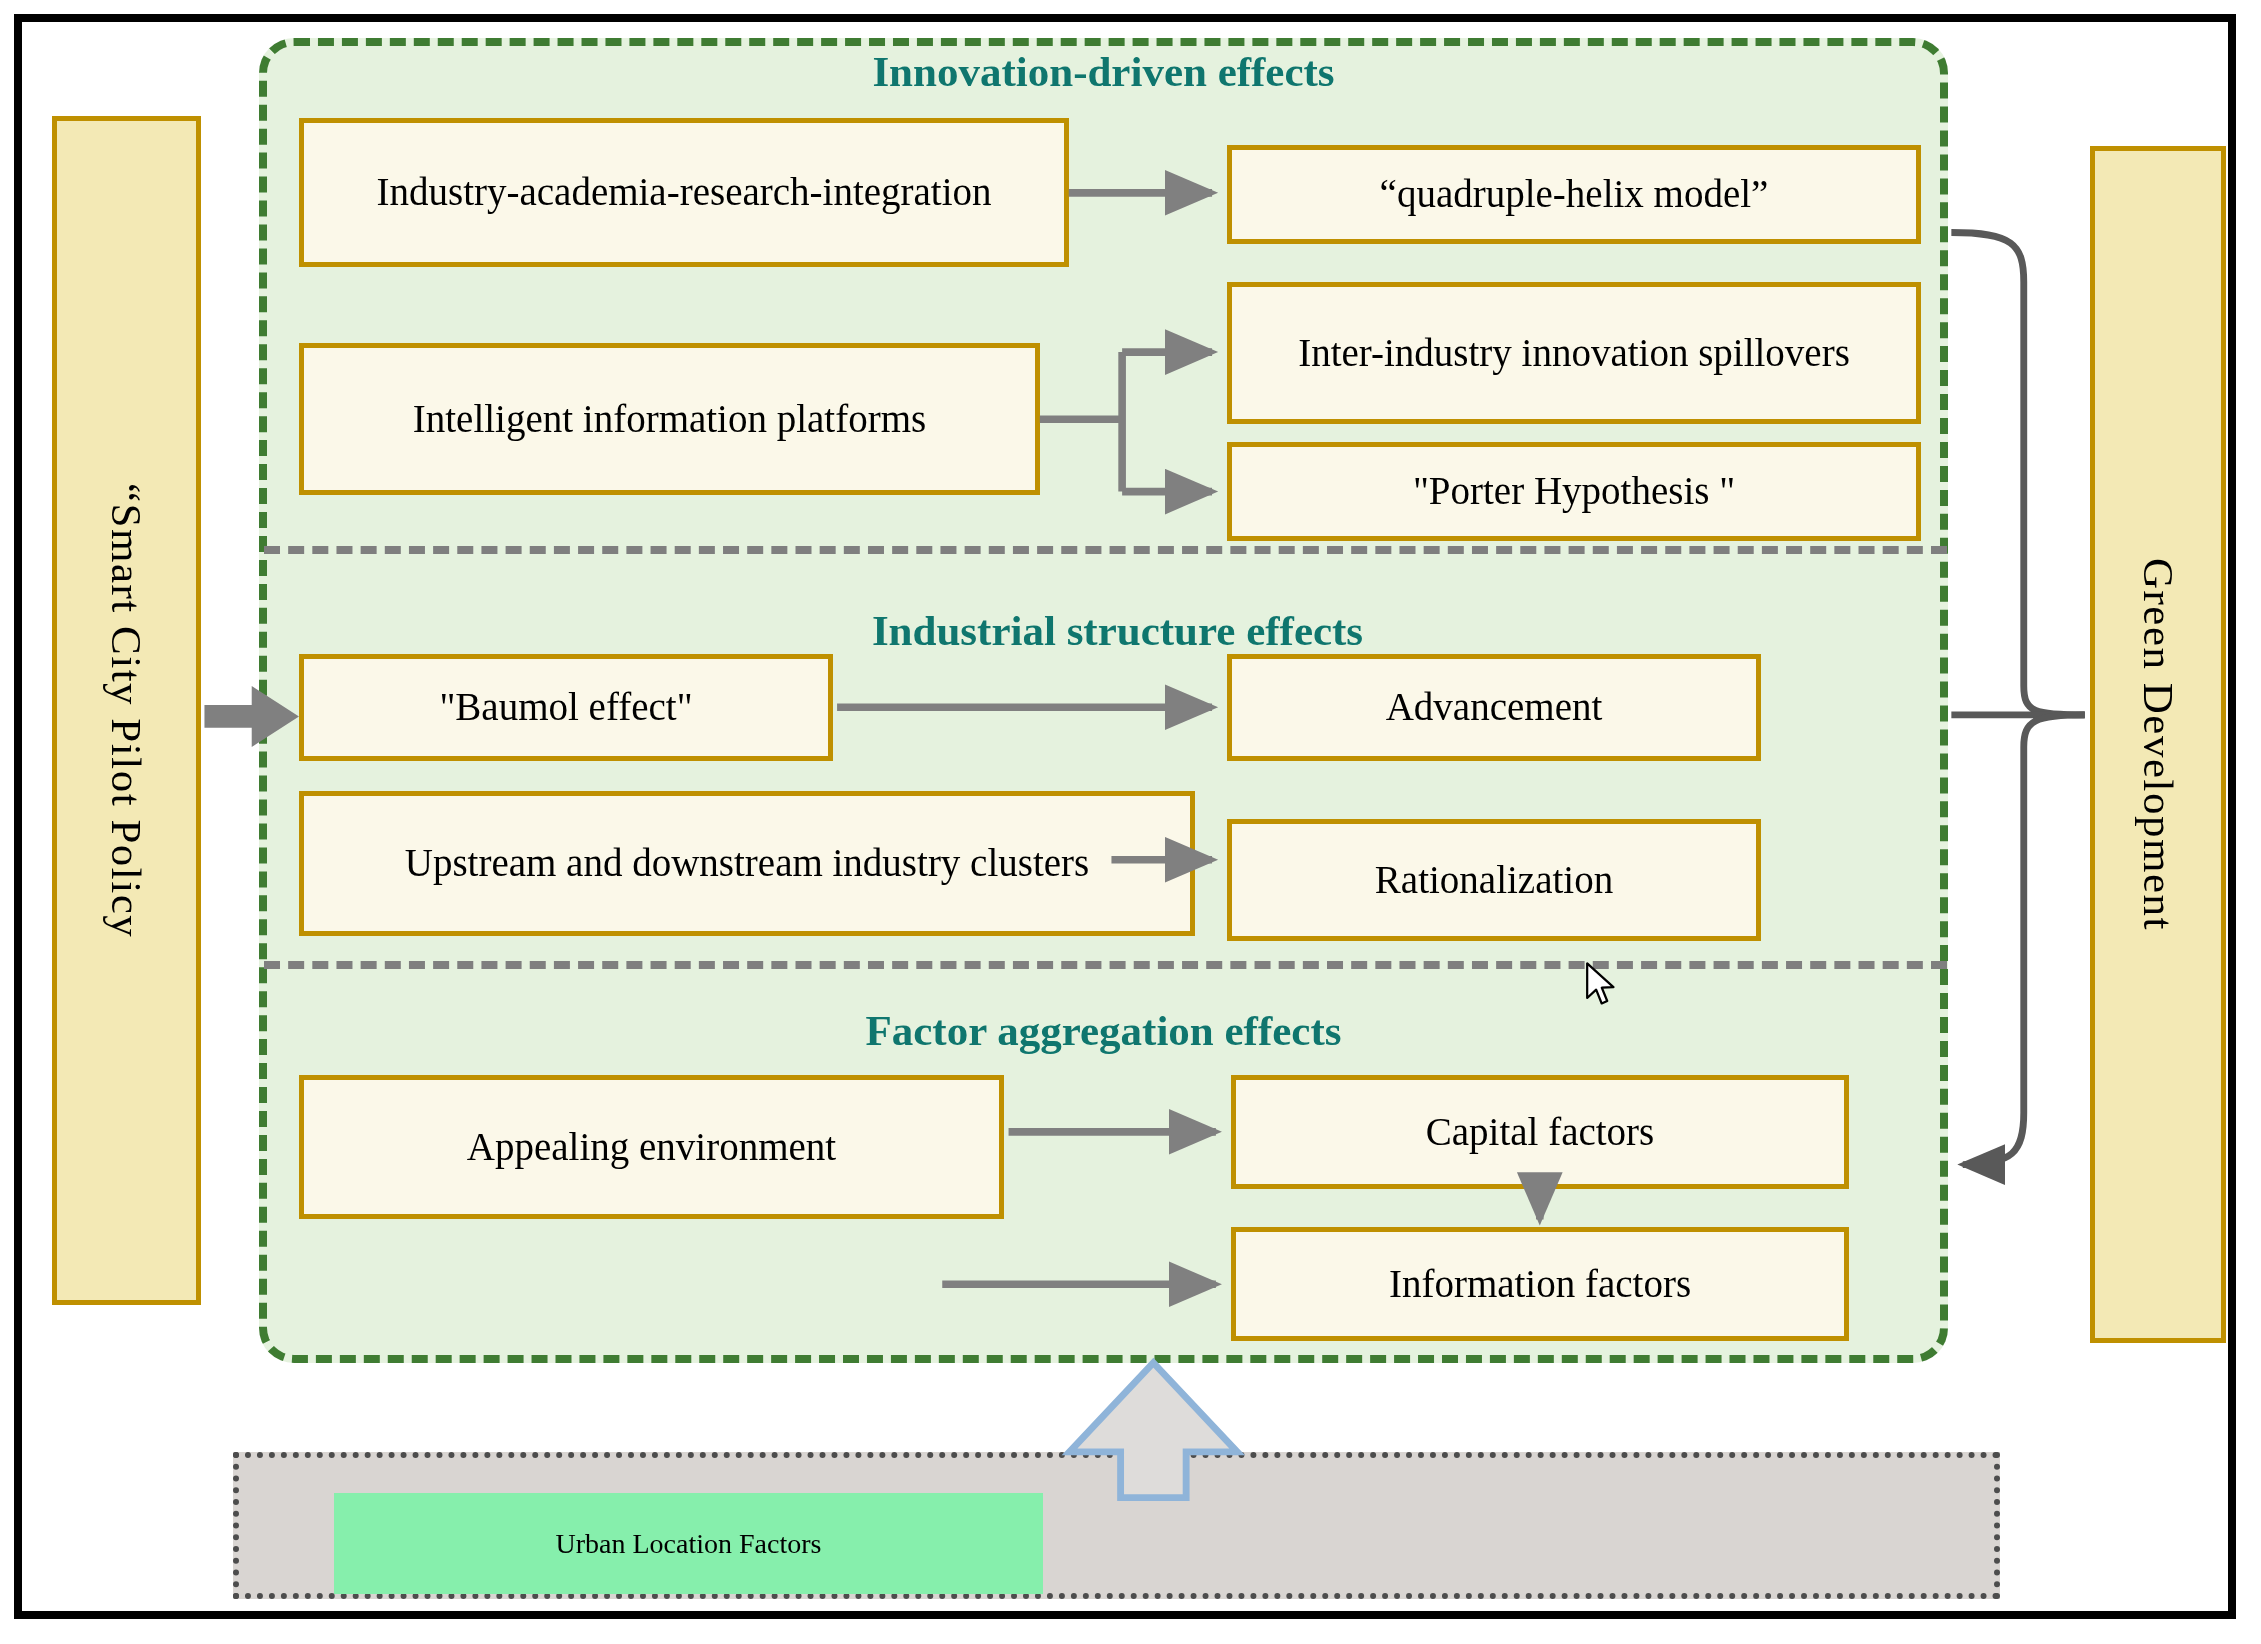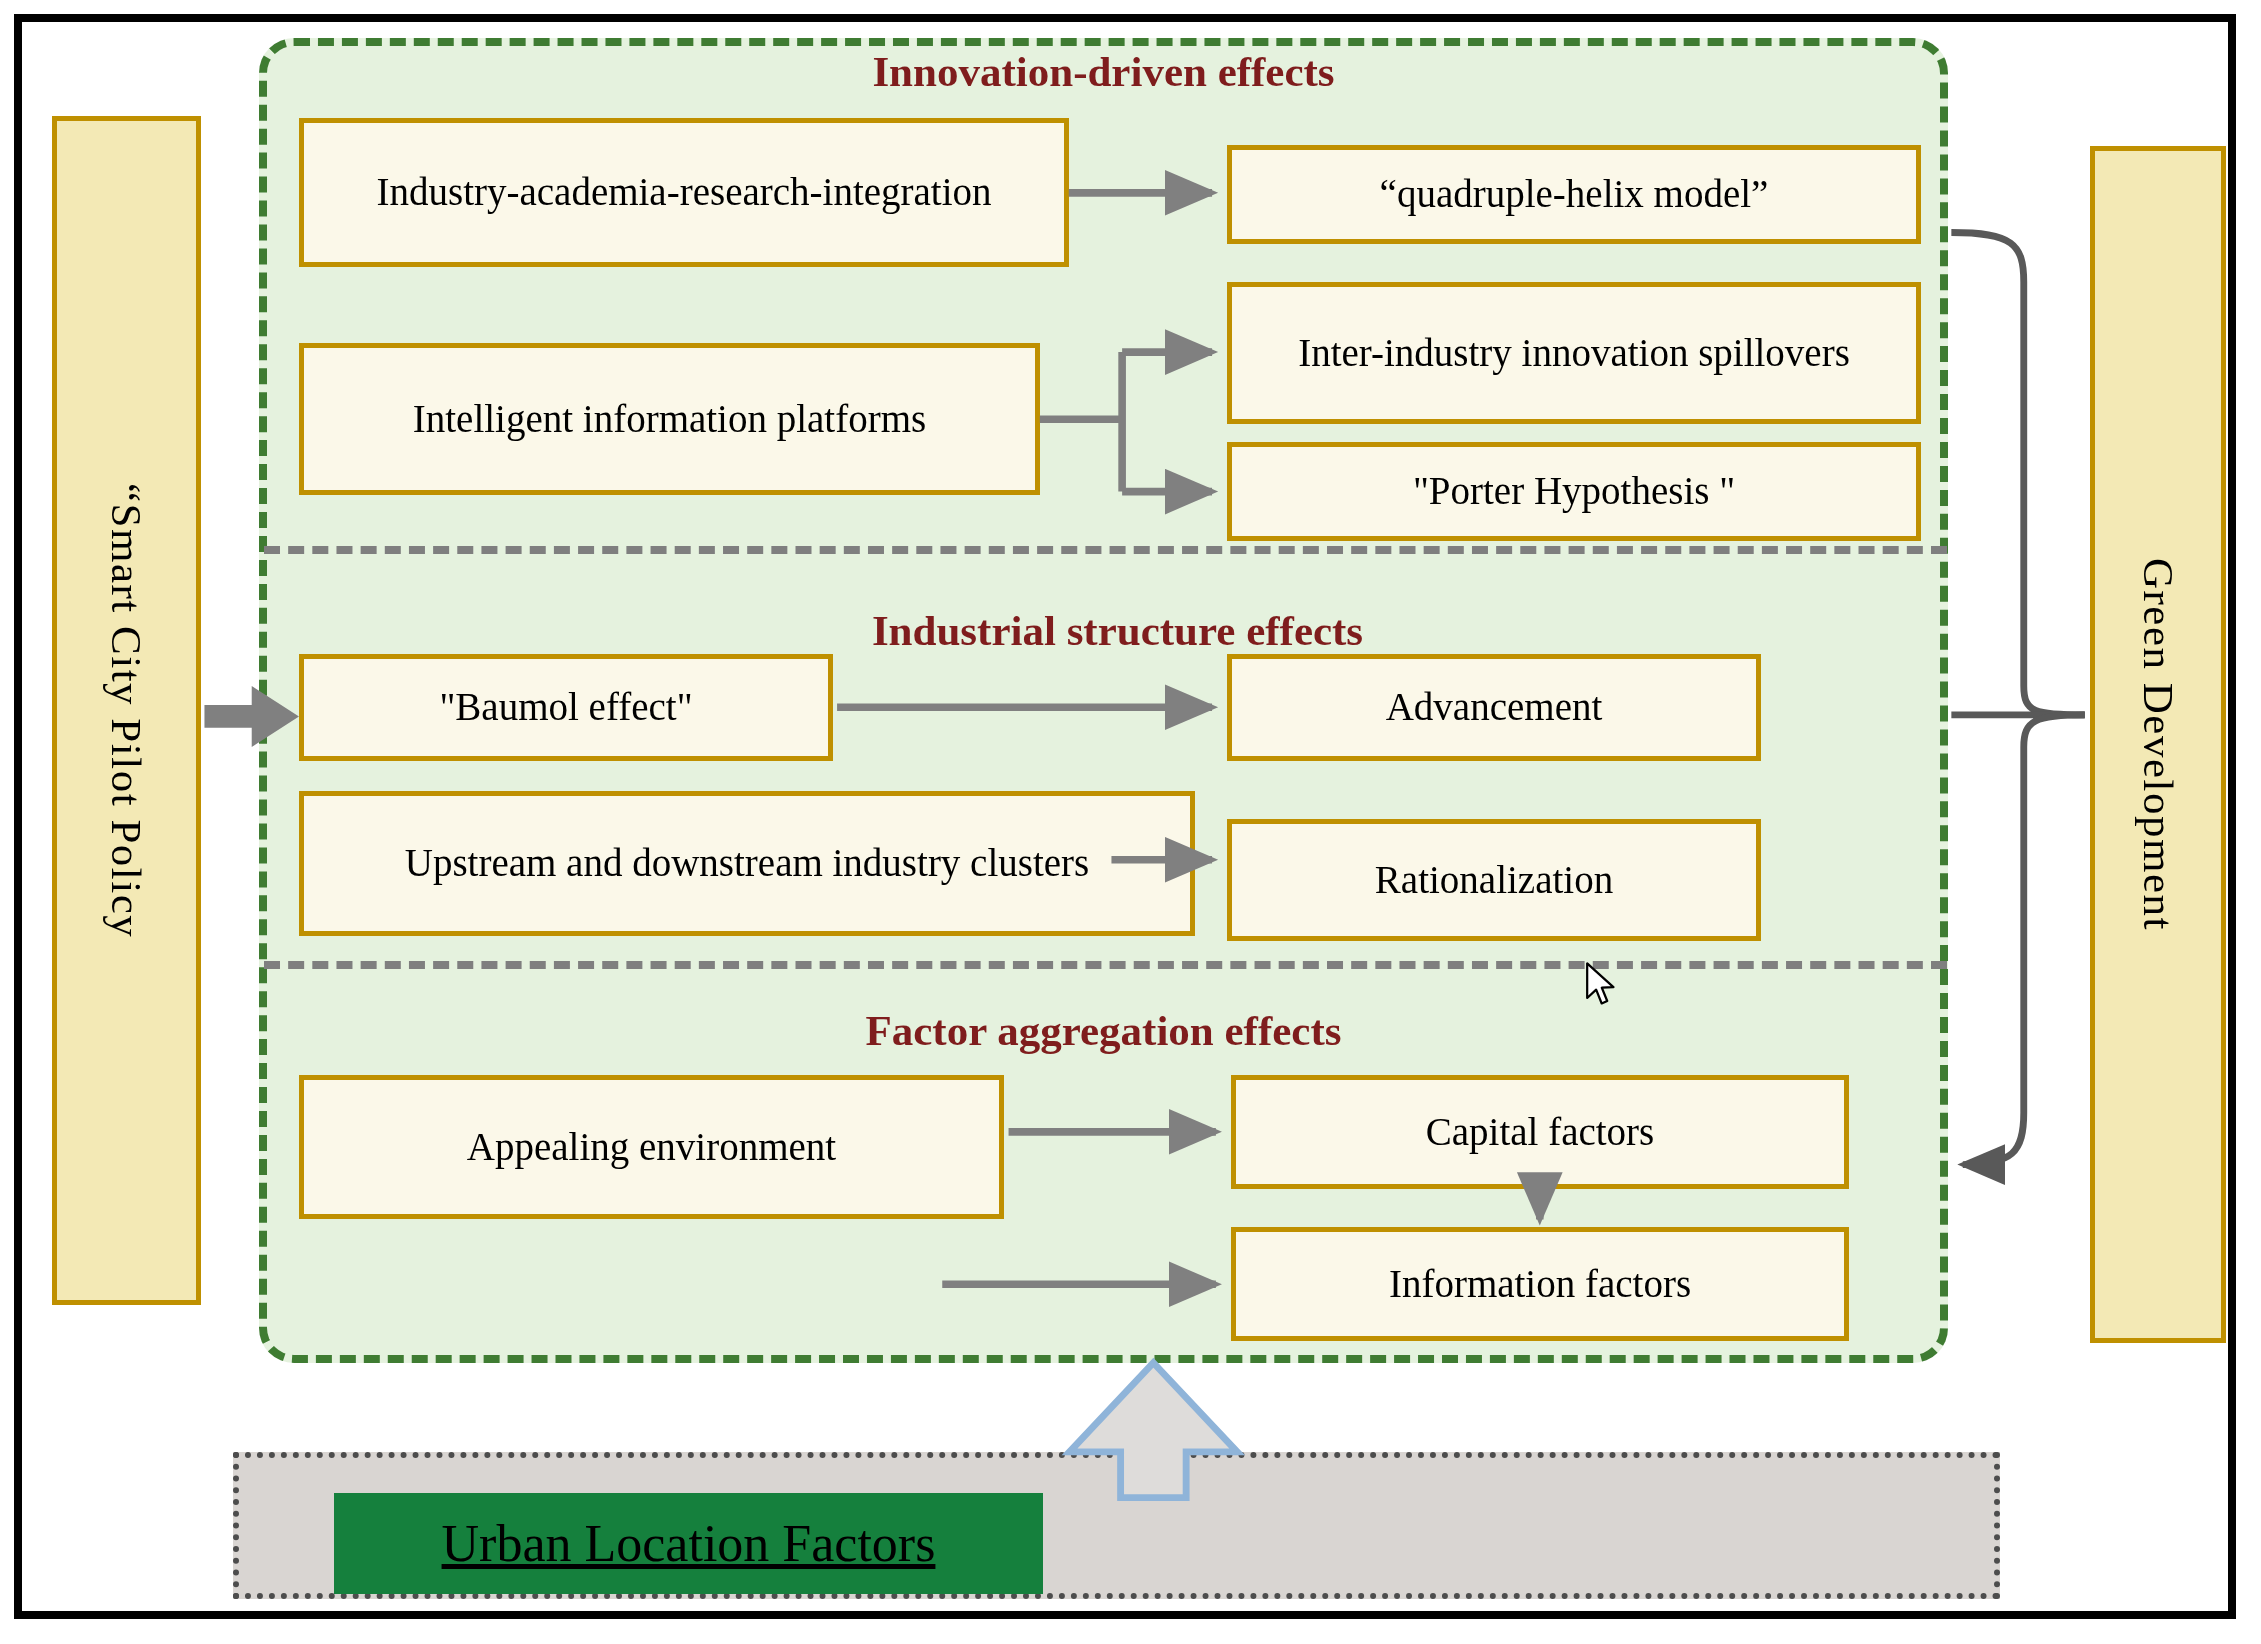--- a/index.html
+++ b/index.html
@@ -56,21 +56,21 @@
     left:264px;width:1683px;
   }
   #divider-1{top:546px;}
   #divider-2{top:961px;}
 
   
   .section-title{
     position:absolute;
     font-weight:bold;
     font-size:43px;
-    color:#7f1d1d;
+    color:#0f766e;
     text-align:center;
     font-family:"Liberation Serif", serif;
     white-space:nowrap;
   }
   #title-innovation{left:259px;top:47px;width:1689px;}
   #title-structure{left:259px;top:606px;width:1717px;}
   #title-factor{left:259px;top:1006px;width:1689px;}
 
   
   .node{
@@ -110,26 +110,25 @@
   #bottom-panel{
     position:absolute;
     left:233px;top:1452px;
     width:1767px;height:147px;
     background:#d9d5d2;
     border:6.1px dotted #4d4d4d;
     box-sizing:border-box;
   }
   .bottom-node{
     position:absolute;
-    background:#15803d;
+    background:#86efac;
     display:flex;align-items:center;justify-content:center;
-    font-size:52px;color:#000;
+    font-size:28px;color:#000;
     font-family:"Liberation Serif", serif;
     white-space:nowrap;
-    text-decoration:underline;
   }
   #b-loc {left:334px;top:1493px;width:709px;height:101px;}
   #b-intr{left:1136px;top:1493px;width:854px;height:101px;}
 
   
   #connectors{
     position:absolute;left:0;top:0;width:2261px;height:1644px;
     pointer-events:none;
   }
   

